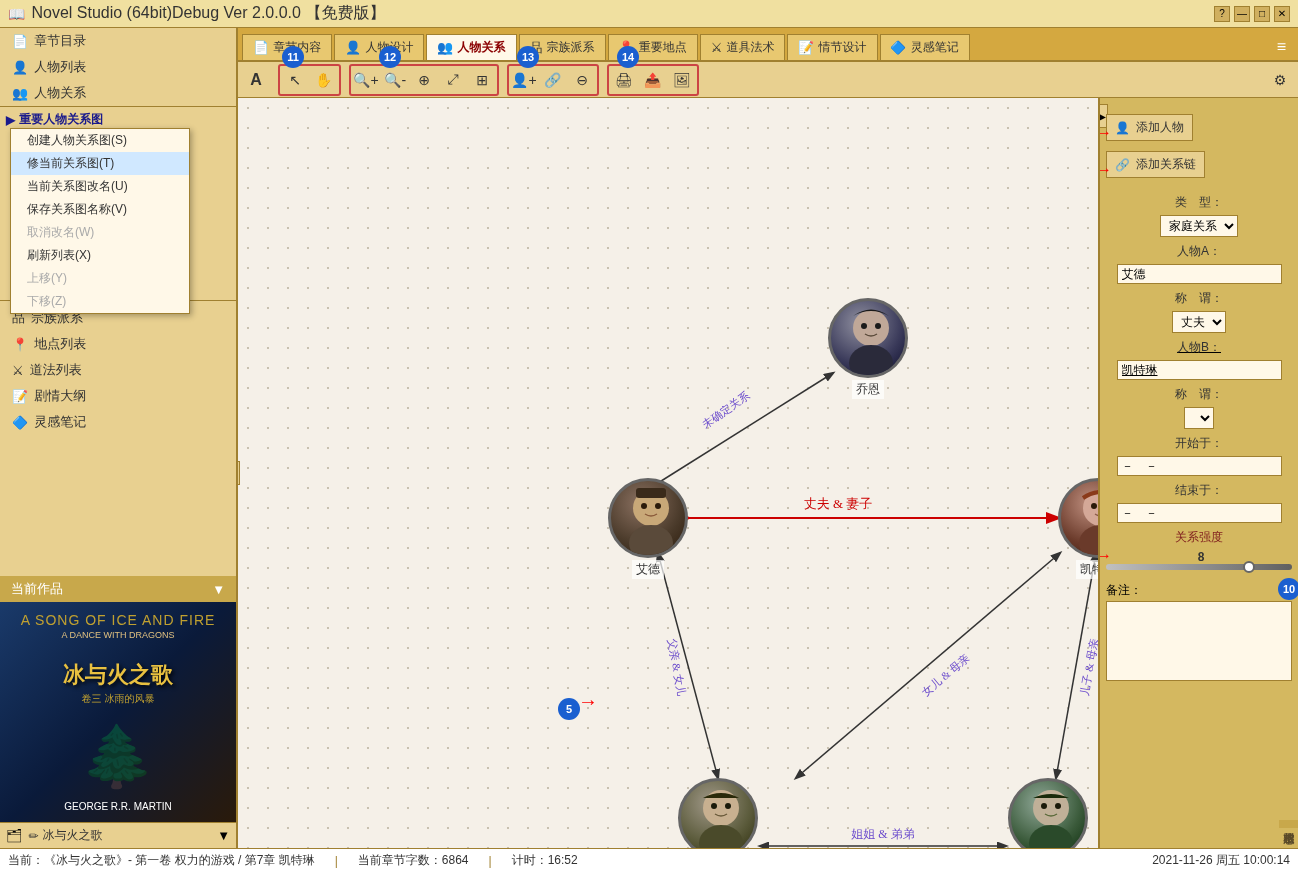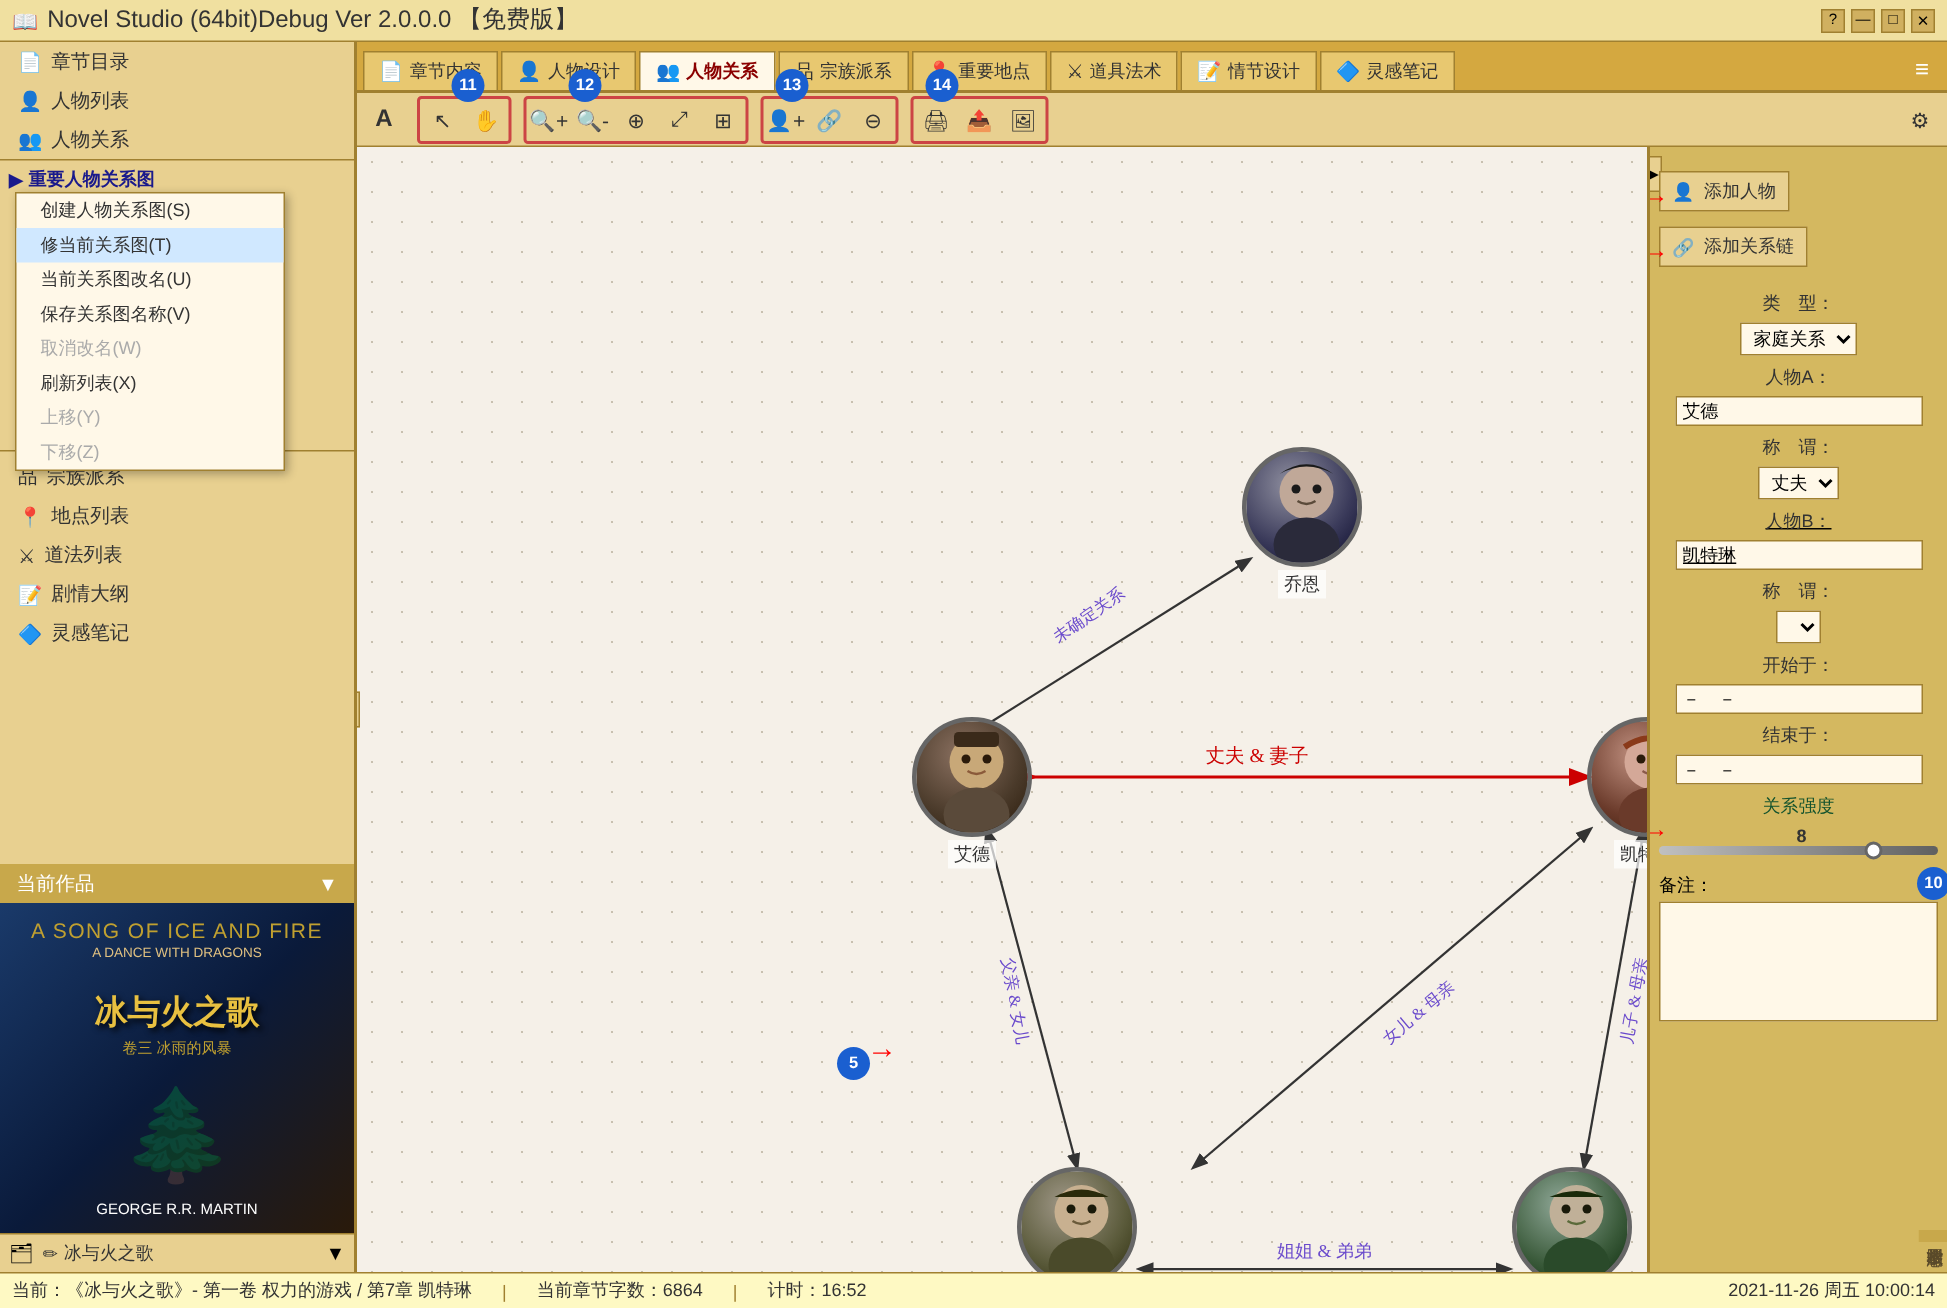--- a/index.html
+++ b/index.html
@@ -339,21 +339,21 @@
     .prop-select {
       flex: 1;
       background: #fff8e8;
       border: 1px solid #a08030;
       padding: 2px 4px;
       font-size: 12px;
     }
 
     .prop-section-label {
       font-size: 12px;
-      color: #14532d;
+      color: #7f1d1d;
     }
 
     
     .prop-slider {
       width: 100%;
       height: 6px;
       background: linear-gradient(to right, #c0c0c0, #606060);
       border-radius: 3px;
       position: relative;
       cursor: pointer;
@@ -402,21 +402,21 @@
       border: 1px solid #a08030;
       width: 12px; height: 24px;
       display: flex; align-items: center; justify-content: center;
       cursor: pointer;
       font-size: 10px;
     }
 
     
     #statusbar {
       height: 24px;
-      background: #fef9c3;
+      background: #ffffff;
       border-top: 1px solid #a08030;
       display: flex;
       align-items: center;
       padding: 0 8px;
       font-size: 12px;
       color: #333;
       gap: 20px;
     }
     .status-sep { color: #a08030; }
 
@@ -574,21 +574,21 @@
         <span>灵感笔记</span>
       </div>
       <span class="tab-menu-btn">≡</span>
     </div>
 
     <div id="toolbar">
       <div class="toolbar-btn" style="font-weight:bold; font-size:16px;">A</div>
       <div class="toolbar-separator"></div>
 
       <div style="position:relative;">
-        <div class="num-circle" style="position:absolute; top:-18px; left:23px; z-index:10;">11</div>
+        <div class="num-circle" style="position:absolute; top:-18px; left:4px; z-index:10;">11</div>
         <div class="toolbar-group">
           <div class="toolbar-btn">↖</div>
           <div class="toolbar-btn">✋</div>
         </div>
       </div>
       <div class="toolbar-separator"></div>
 
       <div style="position:relative;">
         <div class="num-circle" style="position:absolute; top:-18px; left:30px; z-index:10;">12</div>
         <div class="toolbar-group">

